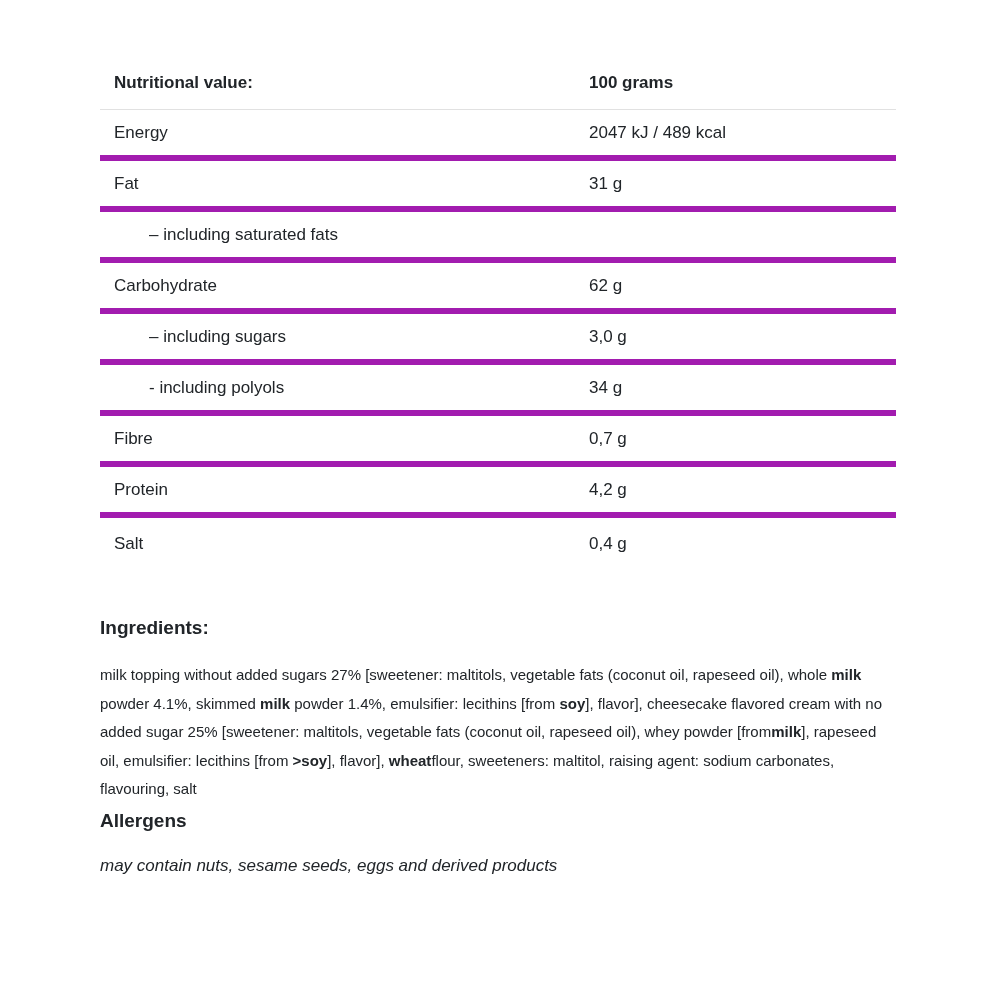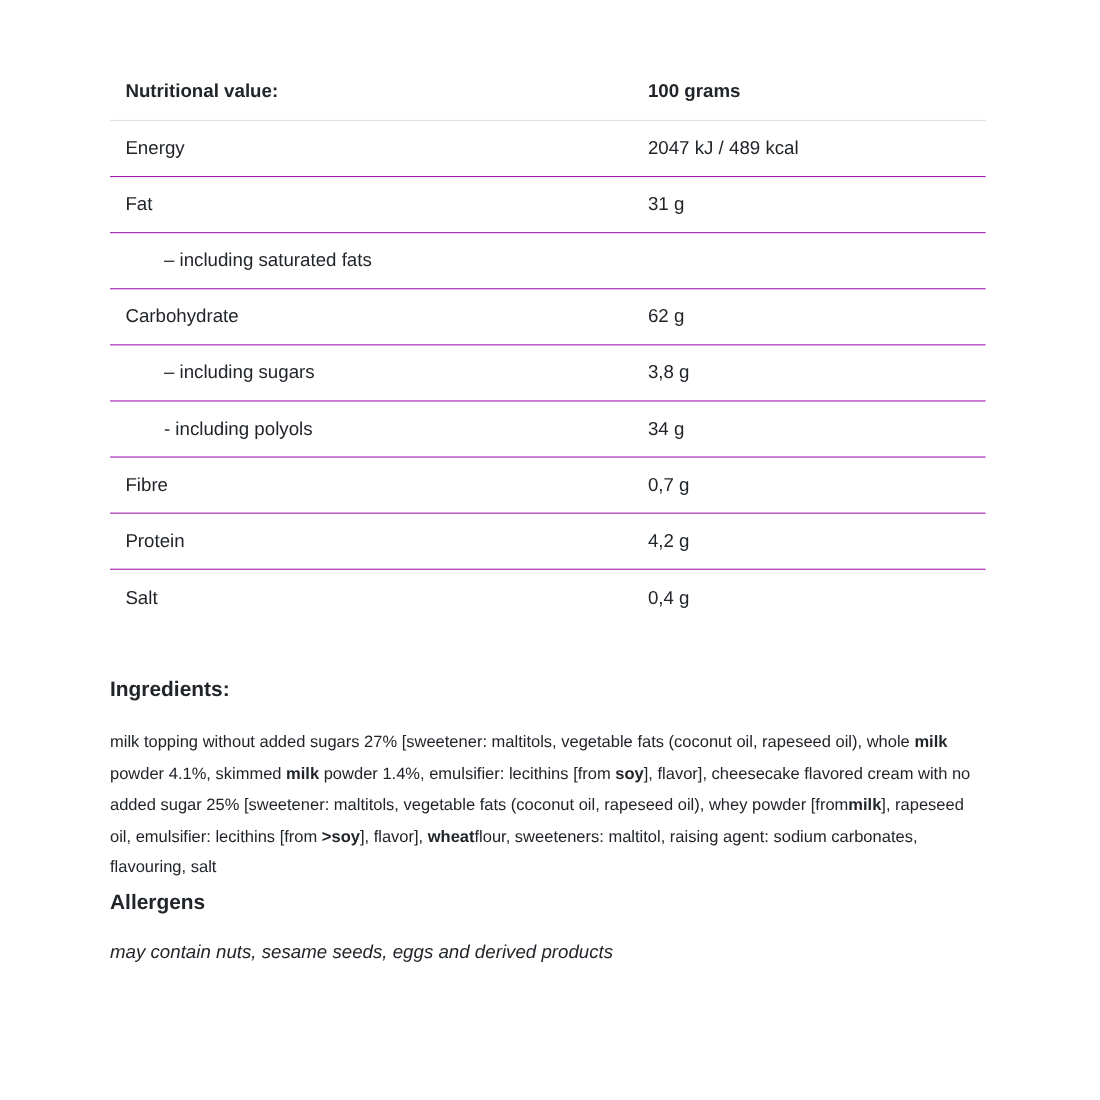--- a/index.html
+++ b/index.html
@@ -26,21 +26,21 @@
     font-size: 17px;
     font-weight: 700;
     border-bottom: 1px solid #e1e1e1;
   }
   .t-row {
     display: flex;
     align-items: center;
     height: 51px;
     padding-left: 14px;
     font-size: 17px;
-    border-bottom: 1px solid #a21caf;
+    border-bottom: 6px solid #a21caf;
   }
   .t-row:last-child { border-bottom: none; }
   .t-label { flex: 0 0 475px; }
   .t-row.sub .t-label { padding-left: 35px; }
   .t-value { flex: 1; }
   
   .section-heading {
     margin: 0;
     font-size: 19px;
     font-weight: 700;
@@ -83,21 +83,21 @@
     </div>
     <div class="t-row sub">
       <span class="t-label">– including saturated fats</span>
     </div>
     <div class="t-row">
       <span class="t-label">Carbohydrate</span>
       <span class="t-value">62 g</span>
     </div>
     <div class="t-row sub">
       <span class="t-label">– including sugars</span>
-      <span class="t-value">3,8 g</span>
+      <span class="t-value">3,0 g</span>
     </div>
     <div class="t-row sub">
       <span class="t-label">- including polyols</span>
       <span class="t-value">34 g</span>
     </div>
     <div class="t-row">
       <span class="t-label">Fibre</span>
       <span class="t-value">0,7 g</span>
     </div>
     <div class="t-row">

